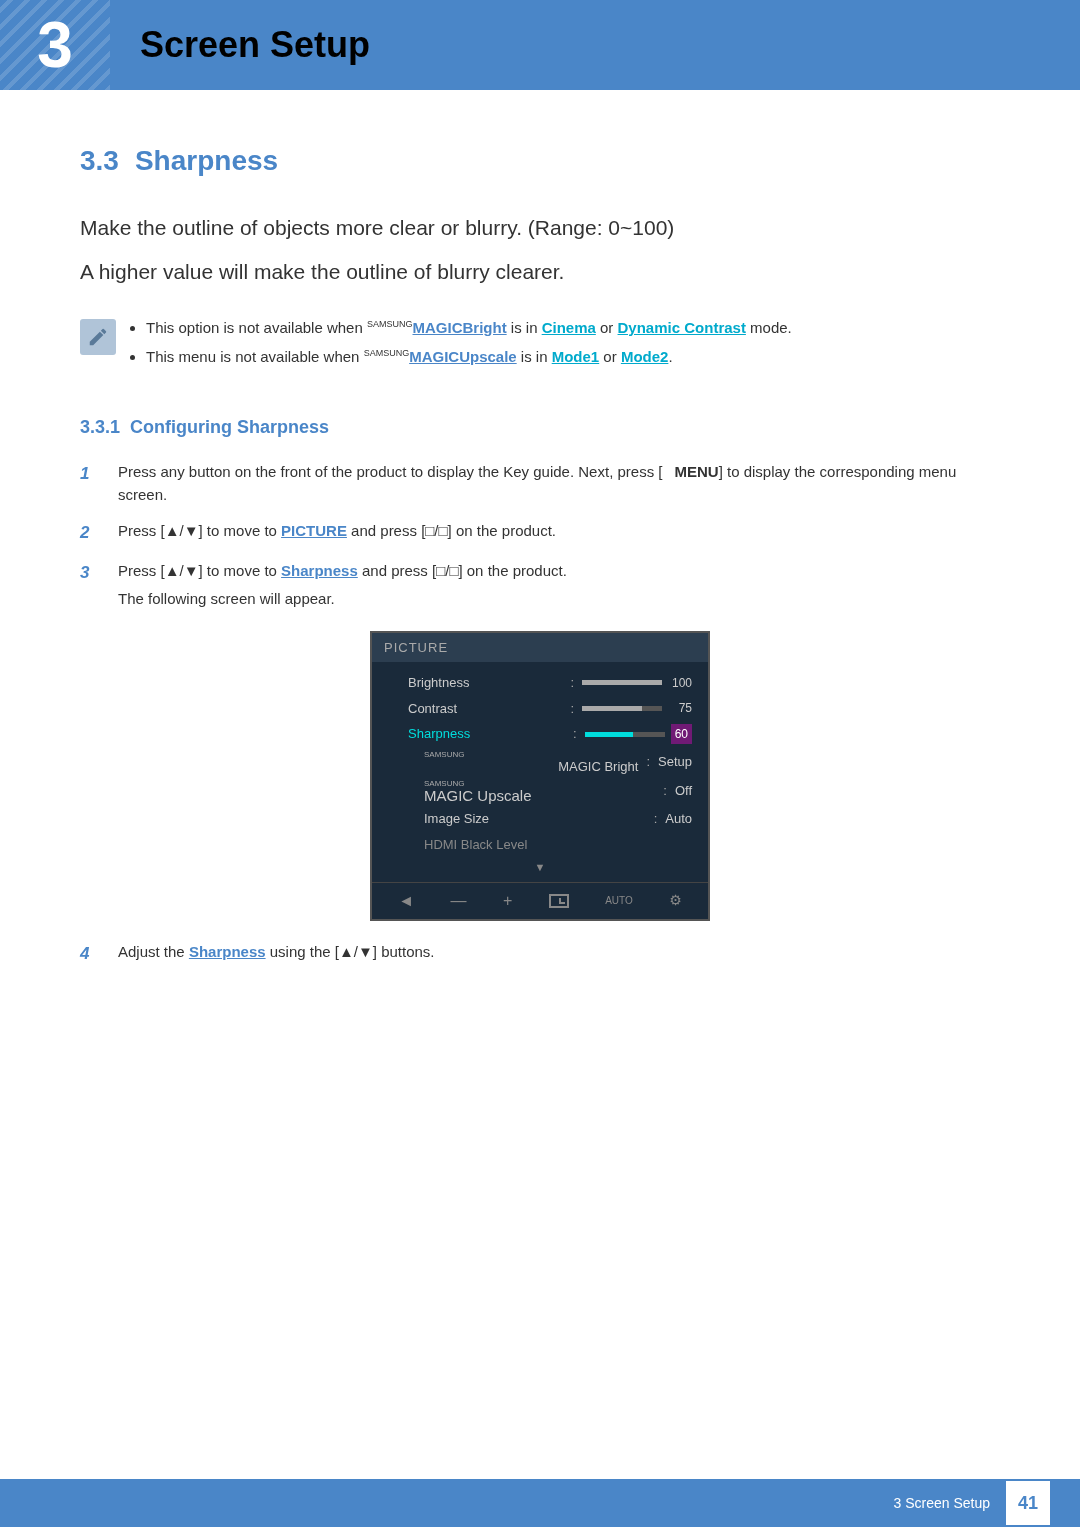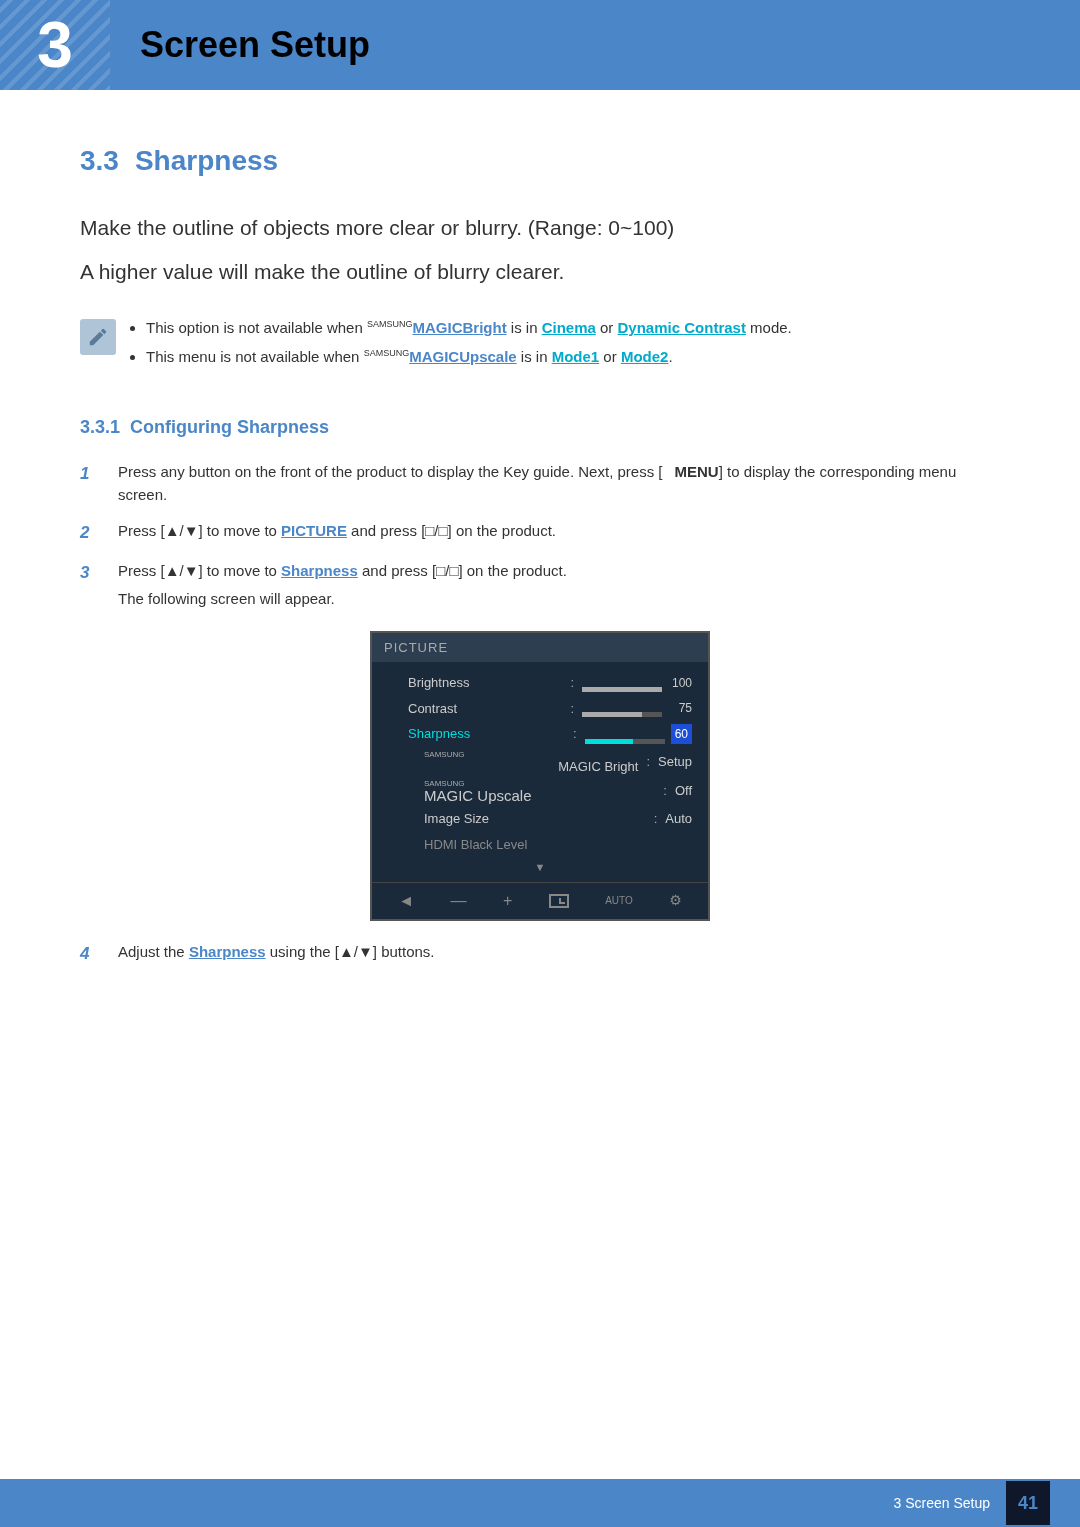--- a/index.html
+++ b/index.html
@@ -252,21 +252,21 @@
       font-size: 13px;
     }
 
     .menu-row .menu-colon {
       margin: 0 8px;
       color: #aaa;
     }
 
     .bar-container {
       display: flex;
-      align-items: flex-end;
+      align-items: center;
       gap: 6px;
     }
 
     .bar-track {
       width: 80px;
       height: 5px;
       background: #555;
       position: relative;
     }
 
@@ -281,21 +281,21 @@
     }
 
     .bar-num {
       color: #ccc;
       font-size: 12px;
       min-width: 24px;
       text-align: right;
     }
 
     .bar-num-highlighted {
-      background: #1d4ed8;
+      background: #701a75;
       color: #fff;
       padding: 1px 4px;
       font-size: 12px;
     }
 
     .menu-indent {
       padding-left: 52px;
     }
 
     .samsung-magic {
@@ -341,21 +341,21 @@
       padding-right: 30px;
       gap: 16px;
     }
 
     .footer-text {
       color: #ffffff;
       font-size: 14px;
     }
 
     .footer-page {
-      background: #0f172a;
+      background: #ffffff;
       color: #4a86c8;
       font-weight: bold;
       font-size: 18px;
       width: 44px;
       height: 44px;
       display: flex;
       align-items: center;
       justify-content: center;
     }
   </style>

